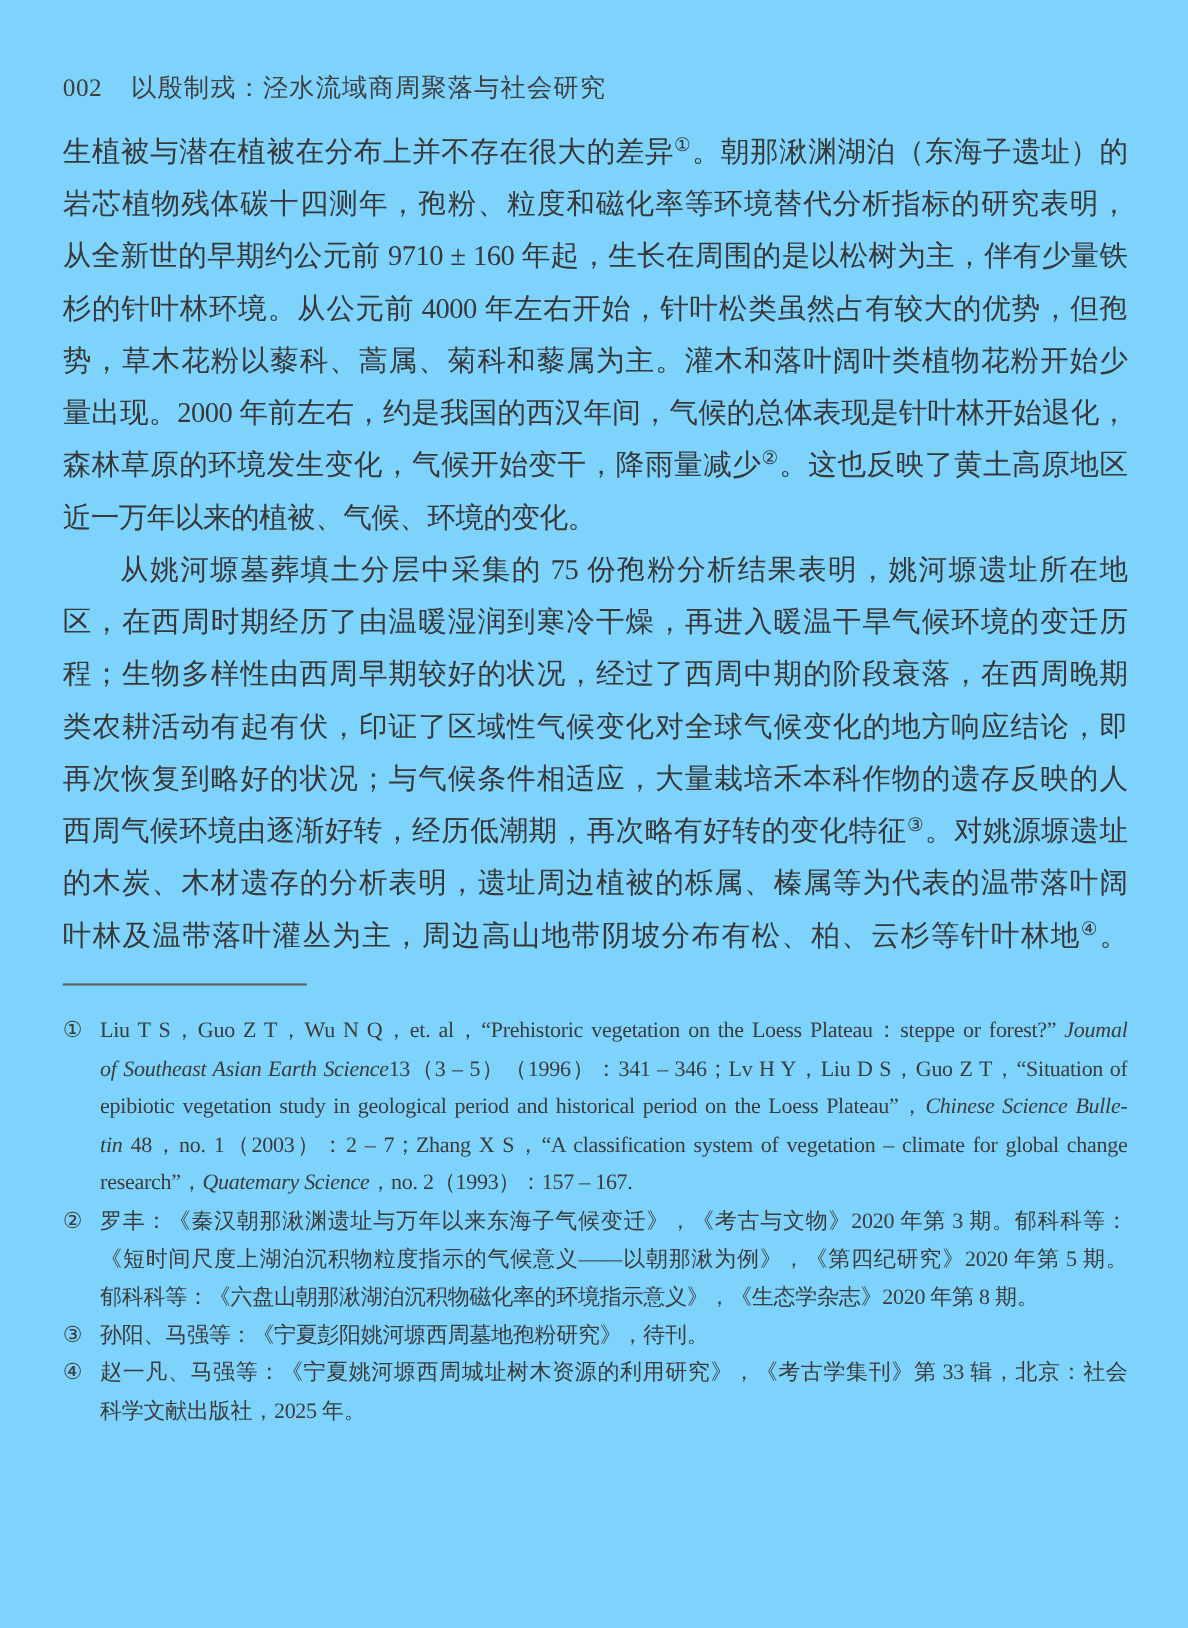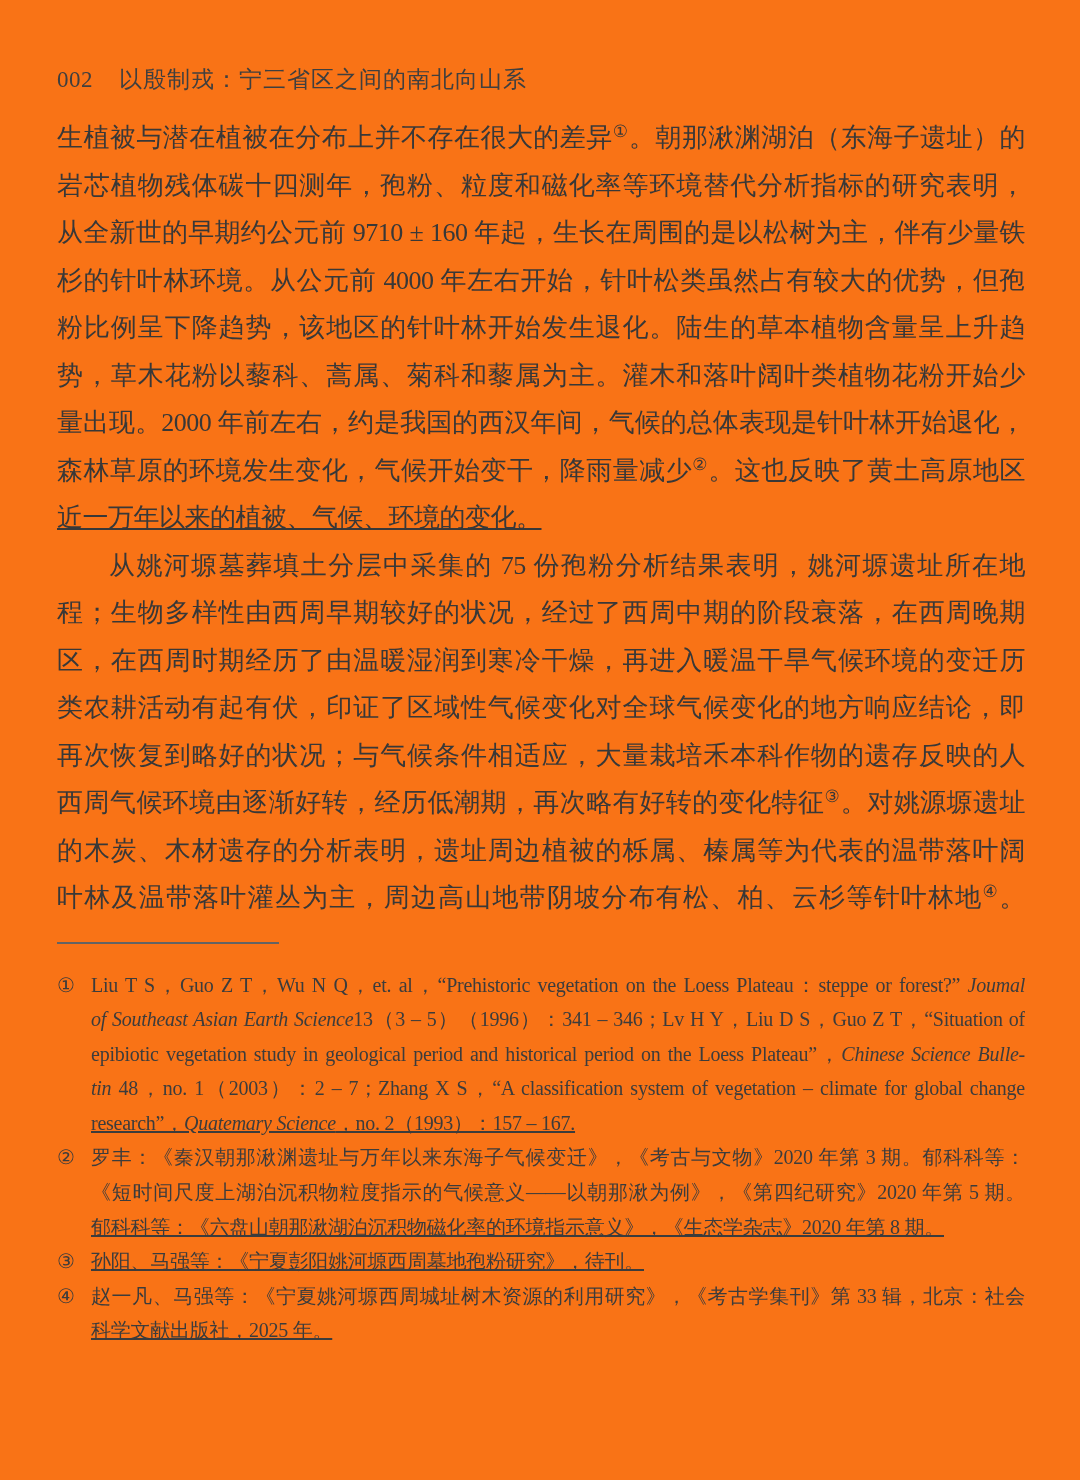--- a/index.html
+++ b/index.html
@@ -1,20 +1,20 @@
 <!DOCTYPE html>
 <html><head>
 <meta charset="utf-8">
 <style>
   html,body{margin:0;padding:0;background:#f3f3f3;}
   .page{
     position:relative;
     width:1080px;height:1480px;
     margin:0 auto;
-    background:#f97316;
+    background:#7dd3fc;
     box-sizing:border-box;
     padding:64px 55px 13px 57px;
     font-family:"Liberation Serif","DejaVu Serif",serif;
     color:#383838;
     overflow:hidden;
   }
   .header{
     display:flex;align-items:baseline;
     font-size:23px;line-height:32px;color:#3f3f3f;
     letter-spacing:0.5px;
@@ -35,49 +35,48 @@
   }
   .footnotes{font-size:20px;line-height:34.6px;color:#3c3c3c;}
   .fn-item{display:flex;}
   .fn-marker{flex:0 0 34px;}
   .fn-body{flex:1;min-width:0;}
   .fn-line{
     height:34.6px;letter-spacing:-0.25px;
     text-align:justify;text-align-last:justify;
     overflow:hidden;
   }
-  .noj{text-align-last:left;text-decoration:underline;}
+  .noj{text-align-last:left;}
   .ind{text-indent:2em;}
   .sup{font-size:17px;position:relative;top:-9px;letter-spacing:0;}
   .it{font-style:italic;}
 </style>
 </head>
 <body>
 
 <div class="page">
   <div class="header">
     <span class="pagenum">002</span>
-    <span class="runtitle">以殷制戎：宁三省区之间的南北向山系</span>
+    <span class="runtitle">以殷制戎：泾水流域商周聚落与社会研究</span>
   </div>
   <div class="body-text">
       <div class="para">
         <div class="bline"><span>生植被与潜在植被在分布上并不存在很大的差异</span><span class="sup ">①</span><span>。朝那湫渊湖泊（东海子遗址）的</span></div>
         <div class="bline"><span>岩芯植物残体碳十四测年，孢粉、粒度和磁化率等环境替代分析指标的研究表明，</span></div>
         <div class="bline"><span>从全新世的早期约公元前 9710 ± 160 年起，生长在周围的是以松树为主，伴有少量铁</span></div>
         <div class="bline"><span>杉的针叶林环境。从公元前 4000 年左右开始，针叶松类虽然占有较大的优势，但孢</span></div>
-        <div class="bline"><span>粉比例呈下降趋势，该地区的针叶林开始发生退化。陆生的草本植物含量呈上升趋</span></div>
         <div class="bline"><span>势，草木花粉以藜科、蒿属、菊科和藜属为主。灌木和落叶阔叶类植物花粉开始少</span></div>
         <div class="bline"><span>量出现。2000 年前左右，约是我国的西汉年间，气候的总体表现是针叶林开始退化，</span></div>
         <div class="bline"><span>森林草原的环境发生变化，气候开始变干，降雨量减少</span><span class="sup ">②</span><span>。这也反映了黄土高原地区</span></div>
         <div class="bline noj"><span>近一万年以来的植被、气候、环境的变化。</span></div>
       </div>
       <div class="para">
         <div class="bline ind"><span>从姚河塬墓葬填土分层中采集的 75 份孢粉分析结果表明，姚河塬遗址所在地</span></div>
+        <div class="bline"><span>区，在西周时期经历了由温暖湿润到寒冷干燥，再进入暖温干旱气候环境的变迁历</span></div>
         <div class="bline"><span>程；生物多样性由西周早期较好的状况，经过了西周中期的阶段衰落，在西周晚期</span></div>
-        <div class="bline"><span>区，在西周时期经历了由温暖湿润到寒冷干燥，再进入暖温干旱气候环境的变迁历</span></div>
         <div class="bline"><span>类农耕活动有起有伏，印证了区域性气候变化对全球气候变化的地方响应结论，即</span></div>
         <div class="bline"><span>再次恢复到略好的状况；与气候条件相适应，大量栽培禾本科作物的遗存反映的人</span></div>
         <div class="bline"><span>西周气候环境由逐渐好转，经历低潮期，再次略有好转的变化特征</span><span class="sup ">③</span><span>。对姚源塬遗址</span></div>
         <div class="bline"><span>的木炭、木材遗存的分析表明，遗址周边植被的栎属、榛属等为代表的温带落叶阔</span></div>
         <div class="bline"><span>叶林及温带落叶灌丛为主，周边高山地带阴坡分布有松、柏、云杉等针叶林地</span><span class="sup ">④</span><span>。</span></div>
       </div>
     </div>
   <div class="fn-divider"></div>
   <div class="footnotes">
       <div class="fn-item">

